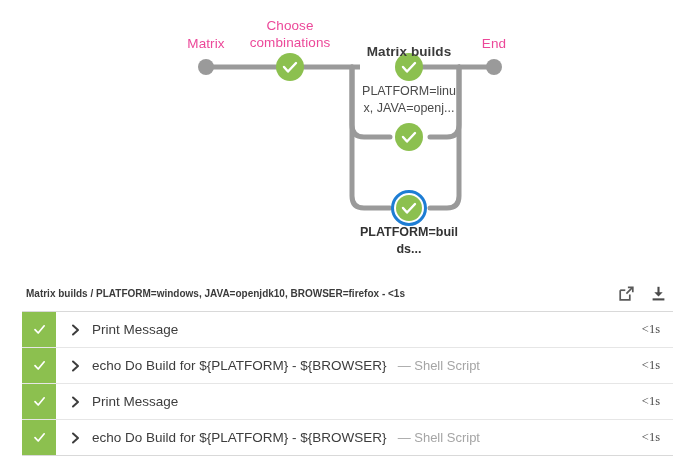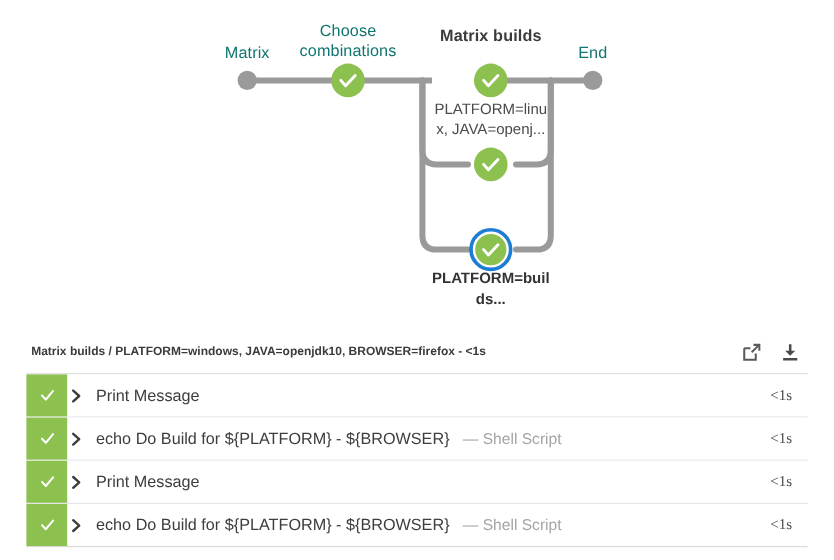--- a/index.html
+++ b/index.html
@@ -23,21 +23,21 @@
     height: 265px;
   }
   #pipeline-svg {
     position: absolute;
     left: 0;
     top: 0;
   }
   .stage-label {
     position: absolute;
     font-size: 13.5px;
-    color: #0f766e;
+    color: #ec4899;
     text-align: center;
     line-height: 17px;
     white-space: pre-line;
     letter-spacing: .1px;
   }
   .stage-label.bold { font-weight: bold; color: #3b3b3b; }
 
   .branch-label {
     position: absolute;
     width: 100px;
@@ -97,20 +97,21 @@
     display: flex;
     align-items: center;
     justify-content: center;
     flex: none;
     cursor: pointer;
   }
   .row-body {
     flex: 1;
     display: flex;
     align-items: center;
+    padding-left: 12px;
     min-width: 0;
     cursor: pointer;
   }
   .chevron {
     width: 14px;
     flex: none;
     display: flex;
     align-items: center;
     justify-content: center;
     margin-right: 10px;
@@ -175,21 +176,21 @@
     <g>
       <circle cx="409" cy="208" r="16.5" fill="none" stroke="#1d7dd4" stroke-width="3"></circle>
       <circle cx="409" cy="208" r="13" fill="#8cc04f"></circle>
       <path d="M 403,208 l 4,4.5 l 8,-8.5" fill="none" stroke="#ffffff" stroke-width="2.4" stroke-linecap="round" stroke-linejoin="round"></path>
     </g>
   </svg>
 
   <div class="stage-label" style="left:171px; top:35px; width:70px;">Matrix</div>
   <div class="stage-label" style="left:235px; top:17px; width:110px;">Choose
 combinations</div>
-  <div class="stage-label bold" style="left:354px; top:21px; width:110px;">Matrix builds</div>
+  <div class="stage-label bold" style="left:354px; top:43px; width:110px;">Matrix builds</div>
   <div class="stage-label" style="left:459px; top:35px; width:70px;">End</div>
 
   <div class="branch-label" style="left:359px; top:83px;">PLATFORM=linux, JAVA=openj...</div>
   <div class="branch-label bold" style="left:359px; top:224px; word-break:break-word;">PLATFORM=builds...</div>
 </div>
 
 <div id="log-panel">
 
   <div id="log-header">
     <div id="log-header-title">Matrix builds / PLATFORM=windows, JAVA=openjdk10, BROWSER=firefox - &lt;1s</div>

